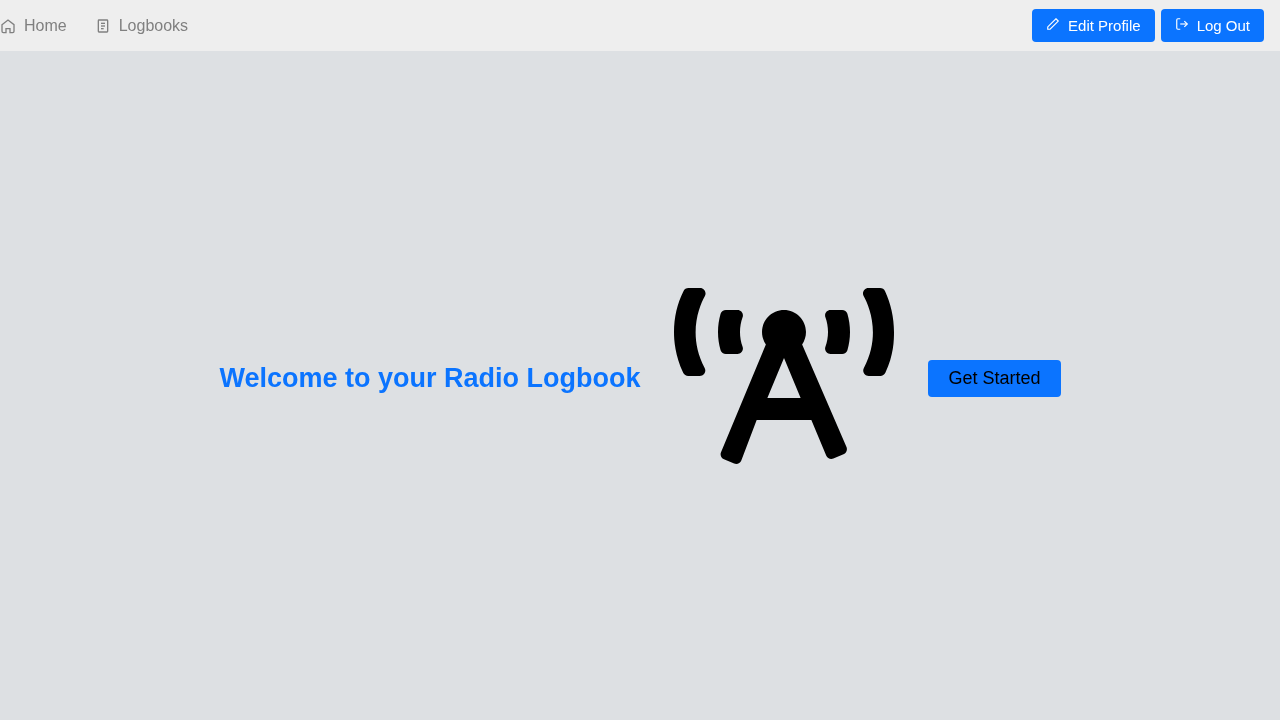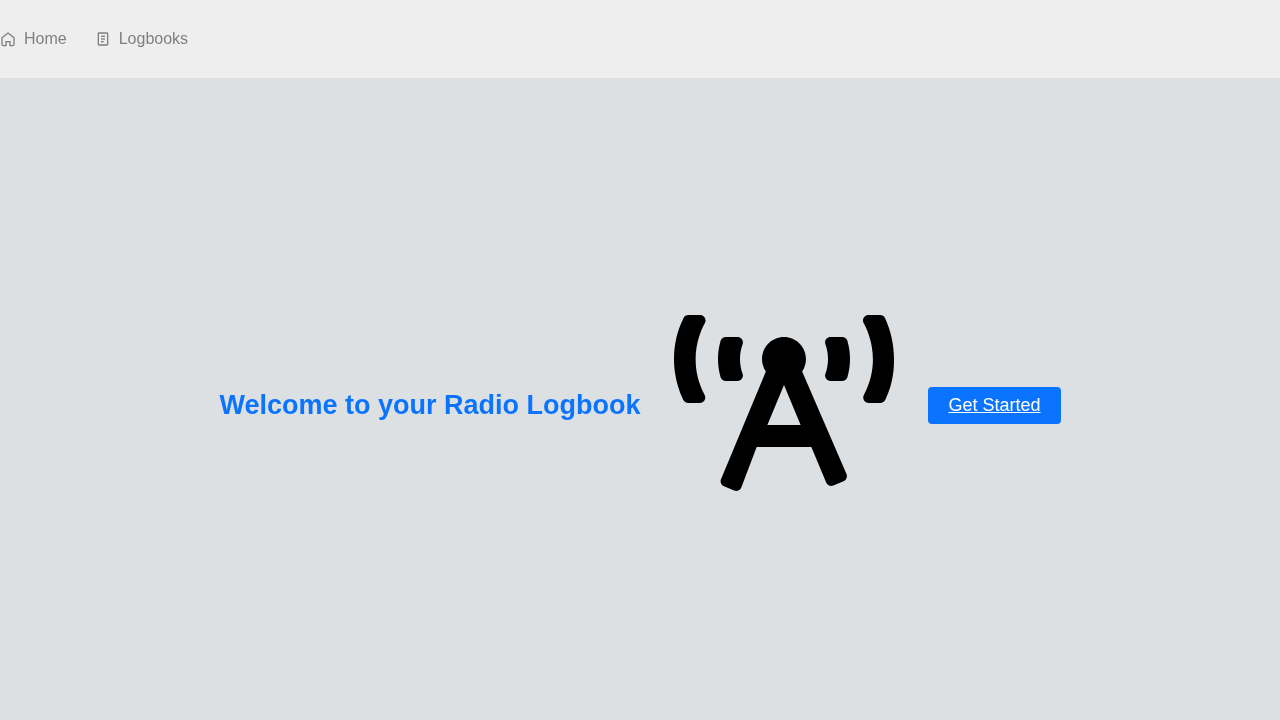--- a/index.html
+++ b/index.html
@@ -5,21 +5,21 @@
     * { box-sizing: border-box; margin: 0; padding: 0; }
     body {
       font-family: "Segoe UI", Arial, sans-serif;
       background: #dde0e3;
       width: 1280px;
       height: 720px;
       overflow: hidden;
     }
     .navbar {
       background: #eeeeee;
-      height: 78px;
+      height: 51px;
       display: flex;
       align-items: center;
       justify-content: space-between;
       padding: 0 16px 0 0;
     }
     .nav-left { display: flex; align-items: center; }
     .nav-item {
       display: flex;
       align-items: center;
       color: #808080;
@@ -51,22 +51,21 @@
       gap: 34px;
     }
     .hero h1 {
       color: #0b74ff;
       font-size: 27px;
       font-weight: 700;
     }
     .tower-icon svg { width: 220px; height: 200px; }
     .cta {
       background: #0b74ff;
-      color: #ffffff;
-      text-decoration: underline;
+      color: #000000;
       padding: 8px 20px;
       border-radius: 4px;
       font-size: 18px;
       cursor: pointer;
       border: none;
     }
   </style>
 </head>
 <body>
 
@@ -85,20 +84,40 @@
         <svg width="16" height="16" viewBox="0 0 24 24" fill="none" stroke="#808080" stroke-width="2">
             <rect x="5" y="3" width="14" height="18" rx="1"></rect>
             <line x1="9" y1="8" x2="15" y2="8"></line>
             <line x1="9" y1="12" x2="15" y2="12"></line>
             <line x1="9" y1="16" x2="13" y2="16"></line>
           </svg>
       </span>
       <span>Logbooks</span>
     </div>
   </div>
+  <div class="nav-right">
+    <button class="btn">
+      <span>
+        <svg width="14" height="14" viewBox="0 0 24 24" fill="none" stroke="#fff" stroke-width="2">
+            <path d="M17 3l4 4L7 21H3v-4z"></path>
+          </svg>
+      </span>
+      <span>Edit Profile</span>
+    </button>
+    <button class="btn">
+      <span>
+        <svg width="14" height="14" viewBox="0 0 24 24" fill="none" stroke="#fff" stroke-width="2">
+            <path d="M9 21H5a2 2 0 0 1-2-2V5a2 2 0 0 1 2-2h4"></path>
+            <polyline points="16 17 21 12 16 7"></polyline>
+            <line x1="21" y1="12" x2="9" y2="12"></line>
+          </svg>
+      </span>
+      <span>Log Out</span>
+    </button>
+  </div>
 </div>
 
 <div class="hero">
   <h1>Welcome to your Radio Logbook</h1>
   <div class="tower-icon">
     <svg viewBox="0 0 640 512" fill="#000">
       <path d="M150.94 192h33.73c11.01 0 18.61-10.83 14.86-21.18-4.93-13.58-7.55-27.98-7.55-42.82s2.62-29.24 7.55-42.82C203.29 74.83 195.68 64 184.67 64h-33.73c-7.01 0-13.46 4.49-15.41 11.23C130.64 92.21 128 109.88 128 128c0 18.12 2.64 35.79 7.54 52.76 1.94 6.74 8.39 11.24 15.4 11.24zM89.92 23.34C95.56 12.72 87.97 0 75.96 0H42.09c-6.27 0-12 3.59-14.59 9.31C9.4 45.54 0 85.65 0 128c0 24.75 3.12 68.33 26.69 118.86 2.62 5.63 8.42 9.14 14.61 9.14h33.93c12.01 0 19.61-12.74 13.95-23.37-49.78-93.32-16.71-178.15.74-209.29zM614.06 9.29C611.46 3.58 605.73 0 599.46 0h-33.87c-12 0-19.6 12.72-13.96 23.34 17.45 31.14 50.52 115.97.74 209.29C546.71 243.26 554.31 256 566.32 256h33.93c6.2 0 11.99-3.52 14.61-9.14C639.1 195.57 640 151.84 640 128c0-42.35-9.4-82.46-25.94-118.71zM489.06 64h-33.73c-11.01 0-18.61 10.83-14.86 21.18 4.93 13.58 7.55 27.98 7.55 42.82s-2.62 29.24-7.55 42.82c-3.76 10.35 3.85 21.18 14.86 21.18h33.73c7.02 0 13.46-4.49 15.41-11.24 4.9-16.97 7.53-34.64 7.53-52.76 0-18.12-2.64-35.79-7.54-52.76-1.94-6.75-8.39-11.24-15.4-11.24zm-116.3 100.12c7.05-10.29 11.2-22.71 11.2-36.12 0-35.35-28.63-64-63.96-64-35.32 0-63.96 28.65-63.96 64 0 13.41 4.15 25.83 11.2 36.12l-130.5 313.41c-3.4 8.15.49 17.52 8.64 20.92l29.51 12.31c8.15 3.4 17.52-.49 20.91-8.64L240.52 384h159.04l43.17 103.41c3.4 8.15 12.76 12.04 20.91 8.64l29.51-12.31c8.15-3.4 12.04-12.77 8.64-20.92zM271.62 320L320 203.81 368.39 320z"></path>
     </svg>
   </div>
   <a class="cta">Get Started</a>

